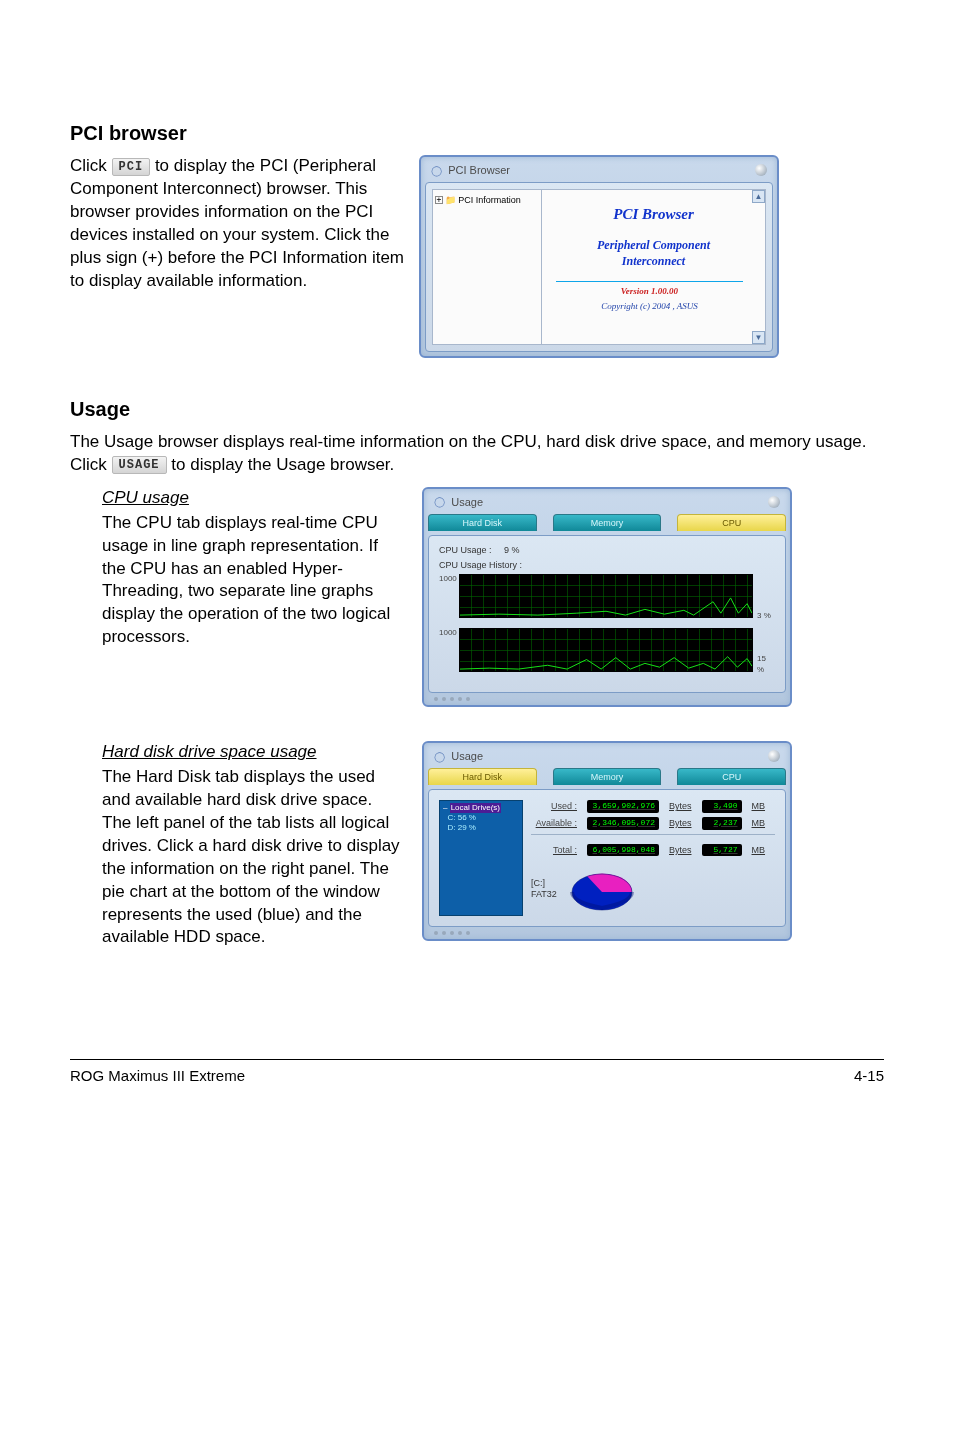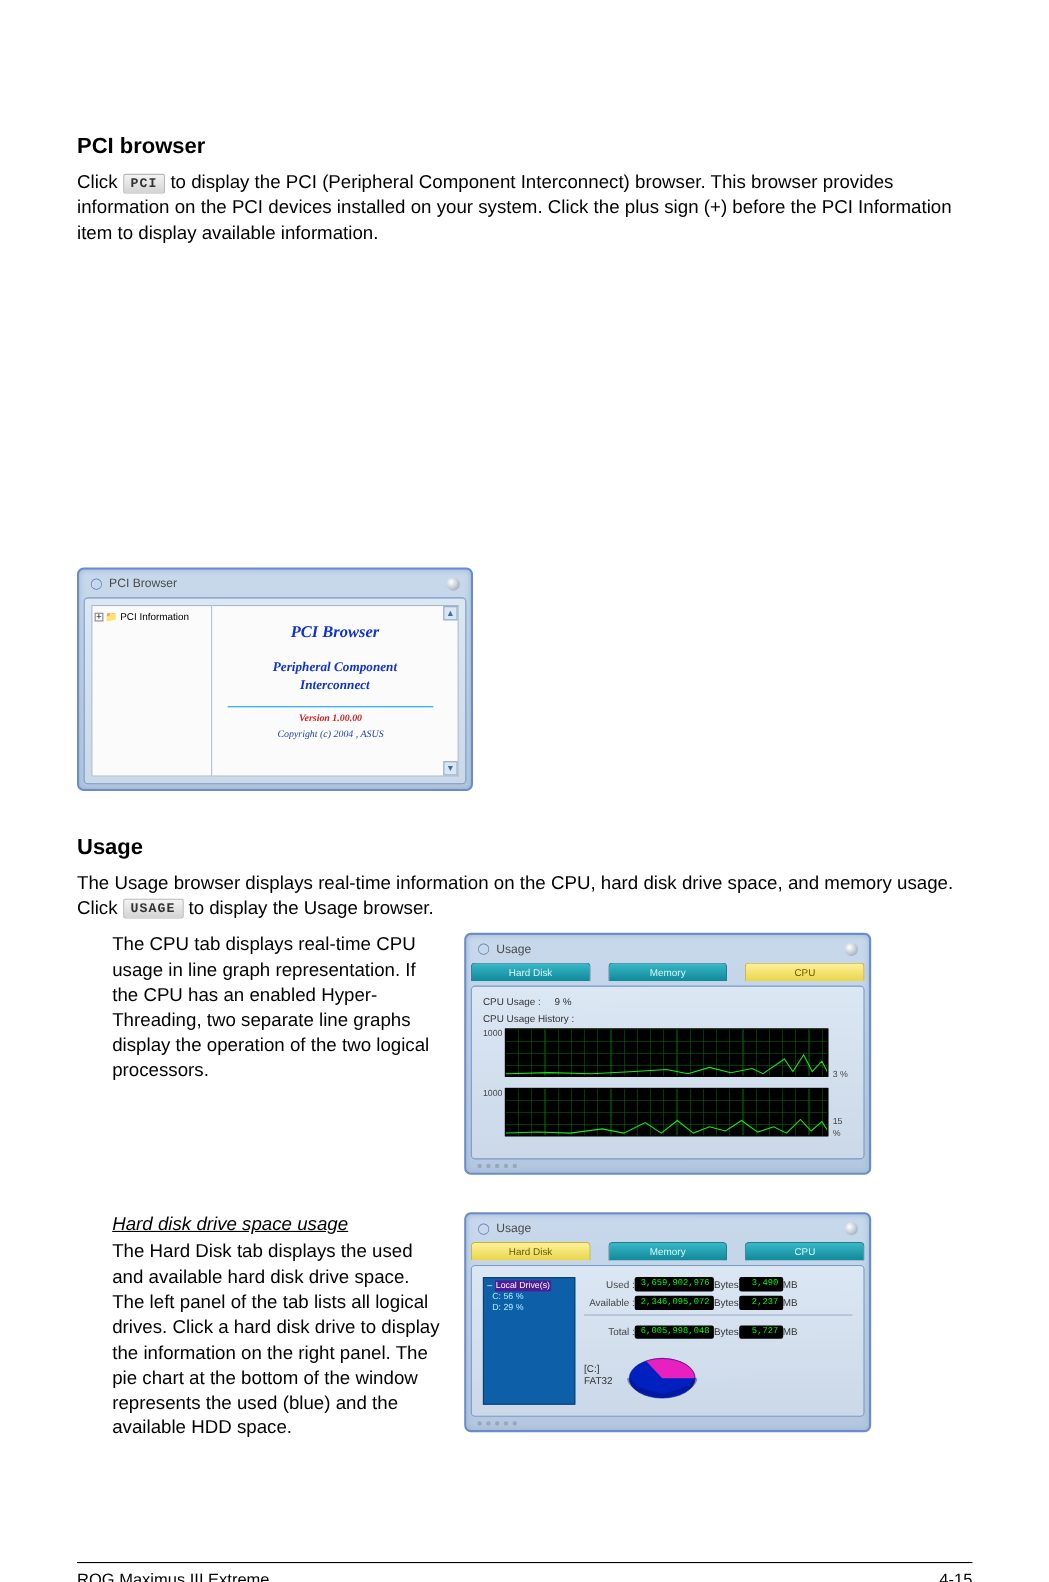--- a/index.html
+++ b/index.html
@@ -1,18 +1,18 @@
 <!DOCTYPE html>
 <html><head>
 <meta charset="utf-8">
 <style>
   * { margin:0; padding:0; box-sizing:border-box; }
   body { font-family: Arial, Helvetica, sans-serif; background:#fff; color:#000; width:954px; margin:0 auto; padding:120px 70px 40px 70px; font-size:17px; line-height:1.35; }
   h3.section-heading { font-size:20px; font-weight:bold; margin-bottom:8px; }
-  .columns2 { display:flex; gap:21px; align-items:flex-start; margin-bottom:38px;flex-direction:column; }
+  .columns2 { display:flex; gap:9px; align-items:flex-start; margin-bottom:38px; }
   .col-text { flex:0 0 340px; }
   .col-img  { flex:1; }
   .inline-btn { display:inline-block; vertical-align:middle; background:linear-gradient(#f3f3f3,#d4d4d4); border:1px solid #b8b8b8; border-radius:2px; padding:0 6px; font-family:"Courier New",monospace; font-size:12px; font-weight:bold; letter-spacing:1px; color:#333; line-height:16px; }
 
   
   .app-window { border:2px solid #6a8dc8; border-radius:6px; background:linear-gradient(#c9d9ec,#b3c7de); box-shadow:inset 0 0 6px #9cb6d4; padding:4px; width:360px; position:relative; }
   .app-titlebar { display:flex; align-items:center; gap:6px; padding:2px 6px 4px 6px; font-size:11px; color:#4b4b4b; }
   .app-titlebar .bullet { font-size:10px; color:#5a7db8; }
   .app-titlebar .close-dot { margin-left:auto; width:12px; height:12px; border-radius:50%; background:radial-gradient(circle at 35% 35%,#fff,#8899aa); }
   .app-inner { background:linear-gradient(#dbe7f3,#cbd8e8); border:1px solid #7c9cc6; border-radius:4px; min-height:170px; padding:6px; display:flex; gap:0; position:relative; }
@@ -57,21 +57,21 @@
   .axis-right { display:flex; flex-direction:column; justify-content:flex-end; font-size:8px; color:#444; width:18px; }
   .footer-dots { display:flex; gap:4px; padding:4px 0 0 6px; }
   .footer-dots span { width:4px; height:4px; background:#98a8bb; border-radius:50%; display:block; }
 
   
   .hdd-body { background:linear-gradient(#dbe7f3,#cbd8e8); border:1px solid #7c9cc6; border-radius:4px; padding:10px; font-size:9px; color:#333; display:flex; gap:8px; }
   .drive-tree { width:84px; background:#0d5fa8; color:#fff; border:1px solid #07416f; padding:2px 3px; font-size:8px; line-height:1.25; }
   .drive-tree .sel { background:#4c1d95; display:inline-block; padding:0 1px; }
   .drive-tree .cx { color:#aef; }
   .hdd-right { flex:1; }
-  .kv-row { display:flex; align-items:flex-end; gap:0; margin-bottom:4px; }
+  .kv-row { display:flex; align-items:center; gap:10px; margin-bottom:4px;text-decoration:underline; }
   .kv-row .k { width:46px; text-align:right; color:#444; }
   .val-box { background:#000; color:#0f0; padding:1px 4px; font-family:"Courier New",monospace; font-size:8px; min-width:72px; text-align:right; border-radius:2px; }
   .small-gap { height:6px; border-top:1px solid #9db1c8; margin:4px 0; }
   .pie-wrap { display:flex; gap:10px; align-items:center; margin-top:6px; }
   .pie-labels { font-size:9px; color:#333; line-height:1.3; }
   .pie { width:70px; height:54px; position:relative; }
 
   
   .page-footer { display:flex; justify-content:space-between; border-top:1px solid #000; margin-top:110px; padding-top:6px; font-size:15px;gap:20px; }
 </style>
@@ -111,20 +111,21 @@
   </div>
 </div>
 
 <h3 class="section-heading">Usage</h3>
 <p class="usage-intro">
   <span>The Usage browser displays real-time information on the CPU, hard disk drive space, and memory usage. Click </span><span class="inline-btn">USAGE</span><span> to display the Usage browser.</span>
 </p>
 
 <div class="indent-block">
   <div class="indent-text">
+    <h4>CPU usage</h4>
     <span>The CPU tab displays real-time CPU usage in line graph representation. If the CPU has an enabled Hyper-Threading, two separate line graphs display the operation of the two logical processors.</span>
   </div>
   <div class="indent-img">
     <div class="usage-app">
       <div class="app-titlebar">
         <span class="bullet">◯</span>
         <span>Usage</span>
         <span class="close-dot"></span>
       </div>
       <div class="tab-row">

